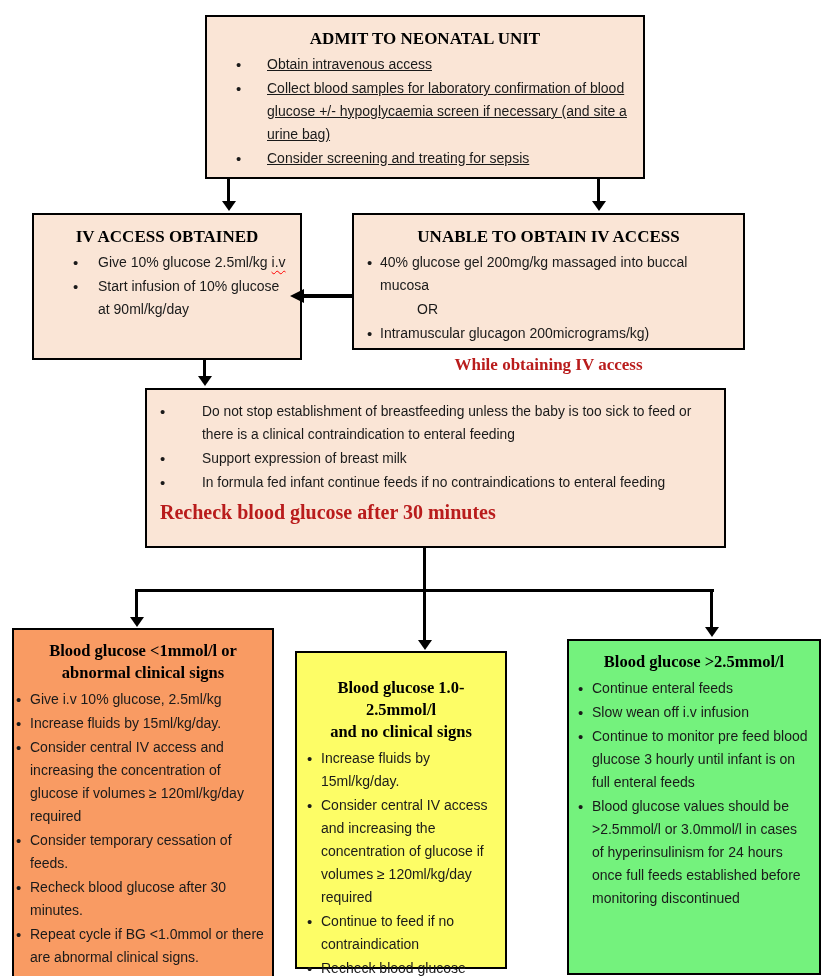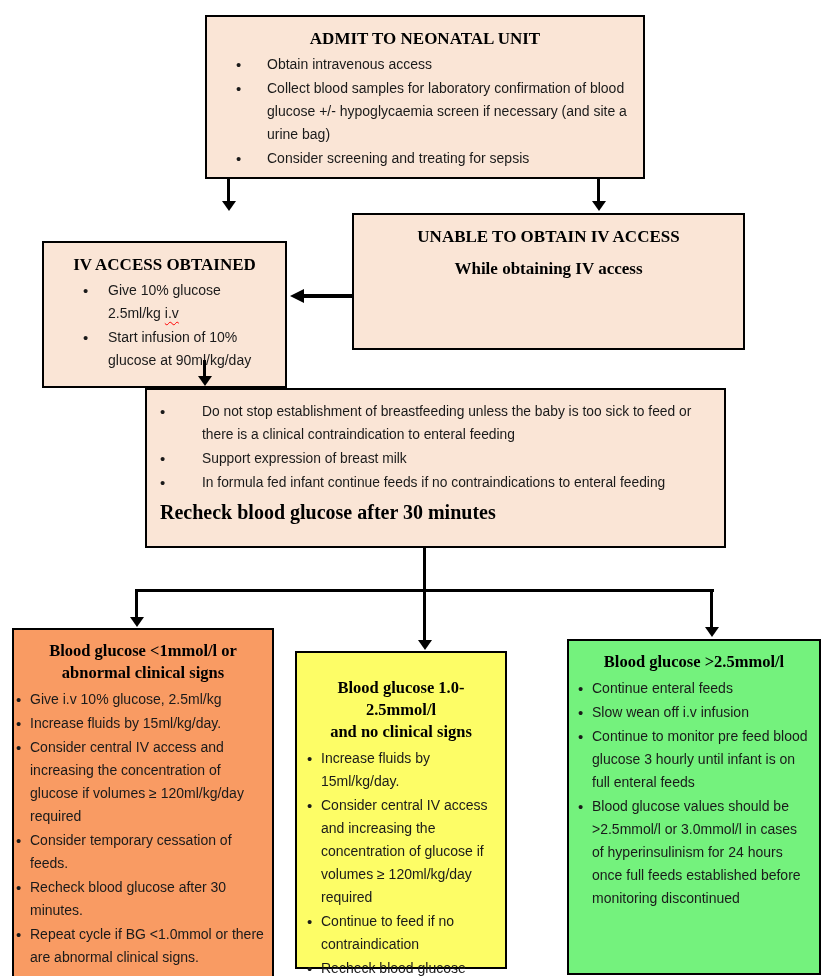--- a/index.html
+++ b/index.html
@@ -23,41 +23,41 @@
     font-weight:bold;text-align:center;font-size:16.5px;line-height:22px;
     color:#000;padding-top:4px;margin-bottom:4px;
   }
   .ctitle span{display:block;}
 
   ul.bullets{margin:2px 0 0 0;list-style:none;font-size:14px;line-height:23px;}
   ul.bullets li{position:relative;margin:0 0 1px 0;}
   ul.bullets li::before{content:"\2022";position:absolute;font-size:15px;}
 
   
-  .indent-deep{padding:0 6px 0 52px;}
+  .indent-deep{padding:0 6px 0 52px;text-decoration:underline;}
   .indent-deep li::before{left:-31px;}
   .iv-indent{padding:0 4px 0 56px;}
   .iv-indent li::before{left:-25px;}
   
   .indent-shallow{padding:0 4px 0 18px;}
   .indent-shallow li::before{left:-13px;}
   
   .indent-mid{padding:0 4px 0 45px;}
   .indent-mid li::before{left:-42px;}
   
   .indent-col{padding:0 2px 0 15px;font-size:14px;line-height:22px;}
   .indent-col li{margin-bottom:3px;}
   .indent-col li::before{left:-14px;}
 
   .no-bullet::before{content:none !important;}
   .or-line{margin-left:37px;}
 
   .bold-serif{
     font-family:"Liberation Serif","DejaVu Serif",serif;
-    font-weight:bold;color:#000000;
+    font-weight:bold;color:#b91c1c;
   }
   .unable-footer{font-size:17px;text-align:center;margin-top:9px;line-height:22px;}
   .feed-footer{font-size:20px;margin:7px 0 0 3px;line-height:22px;}
 
   .squiggle{
     text-decoration-line:underline;
     text-decoration-style:wavy;
     text-decoration-color:#FF0000;
     text-decoration-thickness:1px;
     text-underline-offset:3px;
@@ -88,30 +88,35 @@
       <li>Collect blood samples for laboratory confirmation of blood glucose +/- hypoglycaemia screen if necessary (and site a urine bag)</li>
       <li>Consider screening and treating for sepsis</li>
     </ul>
   </div>
 
   <div class="vline" style="left:227px;top:179px;height:23px;"></div>
   <div class="head-down" style="left:222px;top:201px;"></div>
   <div class="vline" style="left:597px;top:179px;height:23px;"></div>
   <div class="head-down" style="left:592px;top:201px;"></div>
 
-  <div class="box peach pad" style="left:42px;top:213px;width:245px;height:147px;margin-top:28px;">
+  <div class="box peach pad" style="left:32px;top:213px;width:270px;height:147px;">
     <div class="title">IV ACCESS OBTAINED</div>
     <ul class="bullets iv-indent">
       <li><span>Give 10% glucose 2.5ml/kg </span><span class="squiggle">i.v</span></li>
       <li>Start infusion of 10% glucose at 90ml/kg/day</li>
     </ul>
   </div>
 
   <div class="box peach pad" style="left:352px;top:213px;width:393px;height:137px;">
     <div class="title">UNABLE TO OBTAIN IV ACCESS</div>
+    <ul class="bullets indent-shallow">
+      <li>40% glucose gel 200mg/kg massaged into buccal mucosa</li>
+      <li class="no-bullet"><span class="or-line">OR</span></li>
+      <li>Intramuscular glucagon 200micrograms/kg)</li>
+    </ul>
     <div class="bold-serif unable-footer">While obtaining IV access</div>
   </div>
 
   <div class="hline-thick" style="left:303px;top:294px;width:49px;"></div>
   <div class="head-left" style="left:290px;top:289px;"></div>
 
   <div class="vline" style="left:203px;top:360px;height:18px;"></div>
   <div class="head-down" style="left:198px;top:376px;"></div>
 
   <div class="box peach" style="left:145px;top:388px;width:581px;height:160px;padding:8px 8px 8px 10px;">

